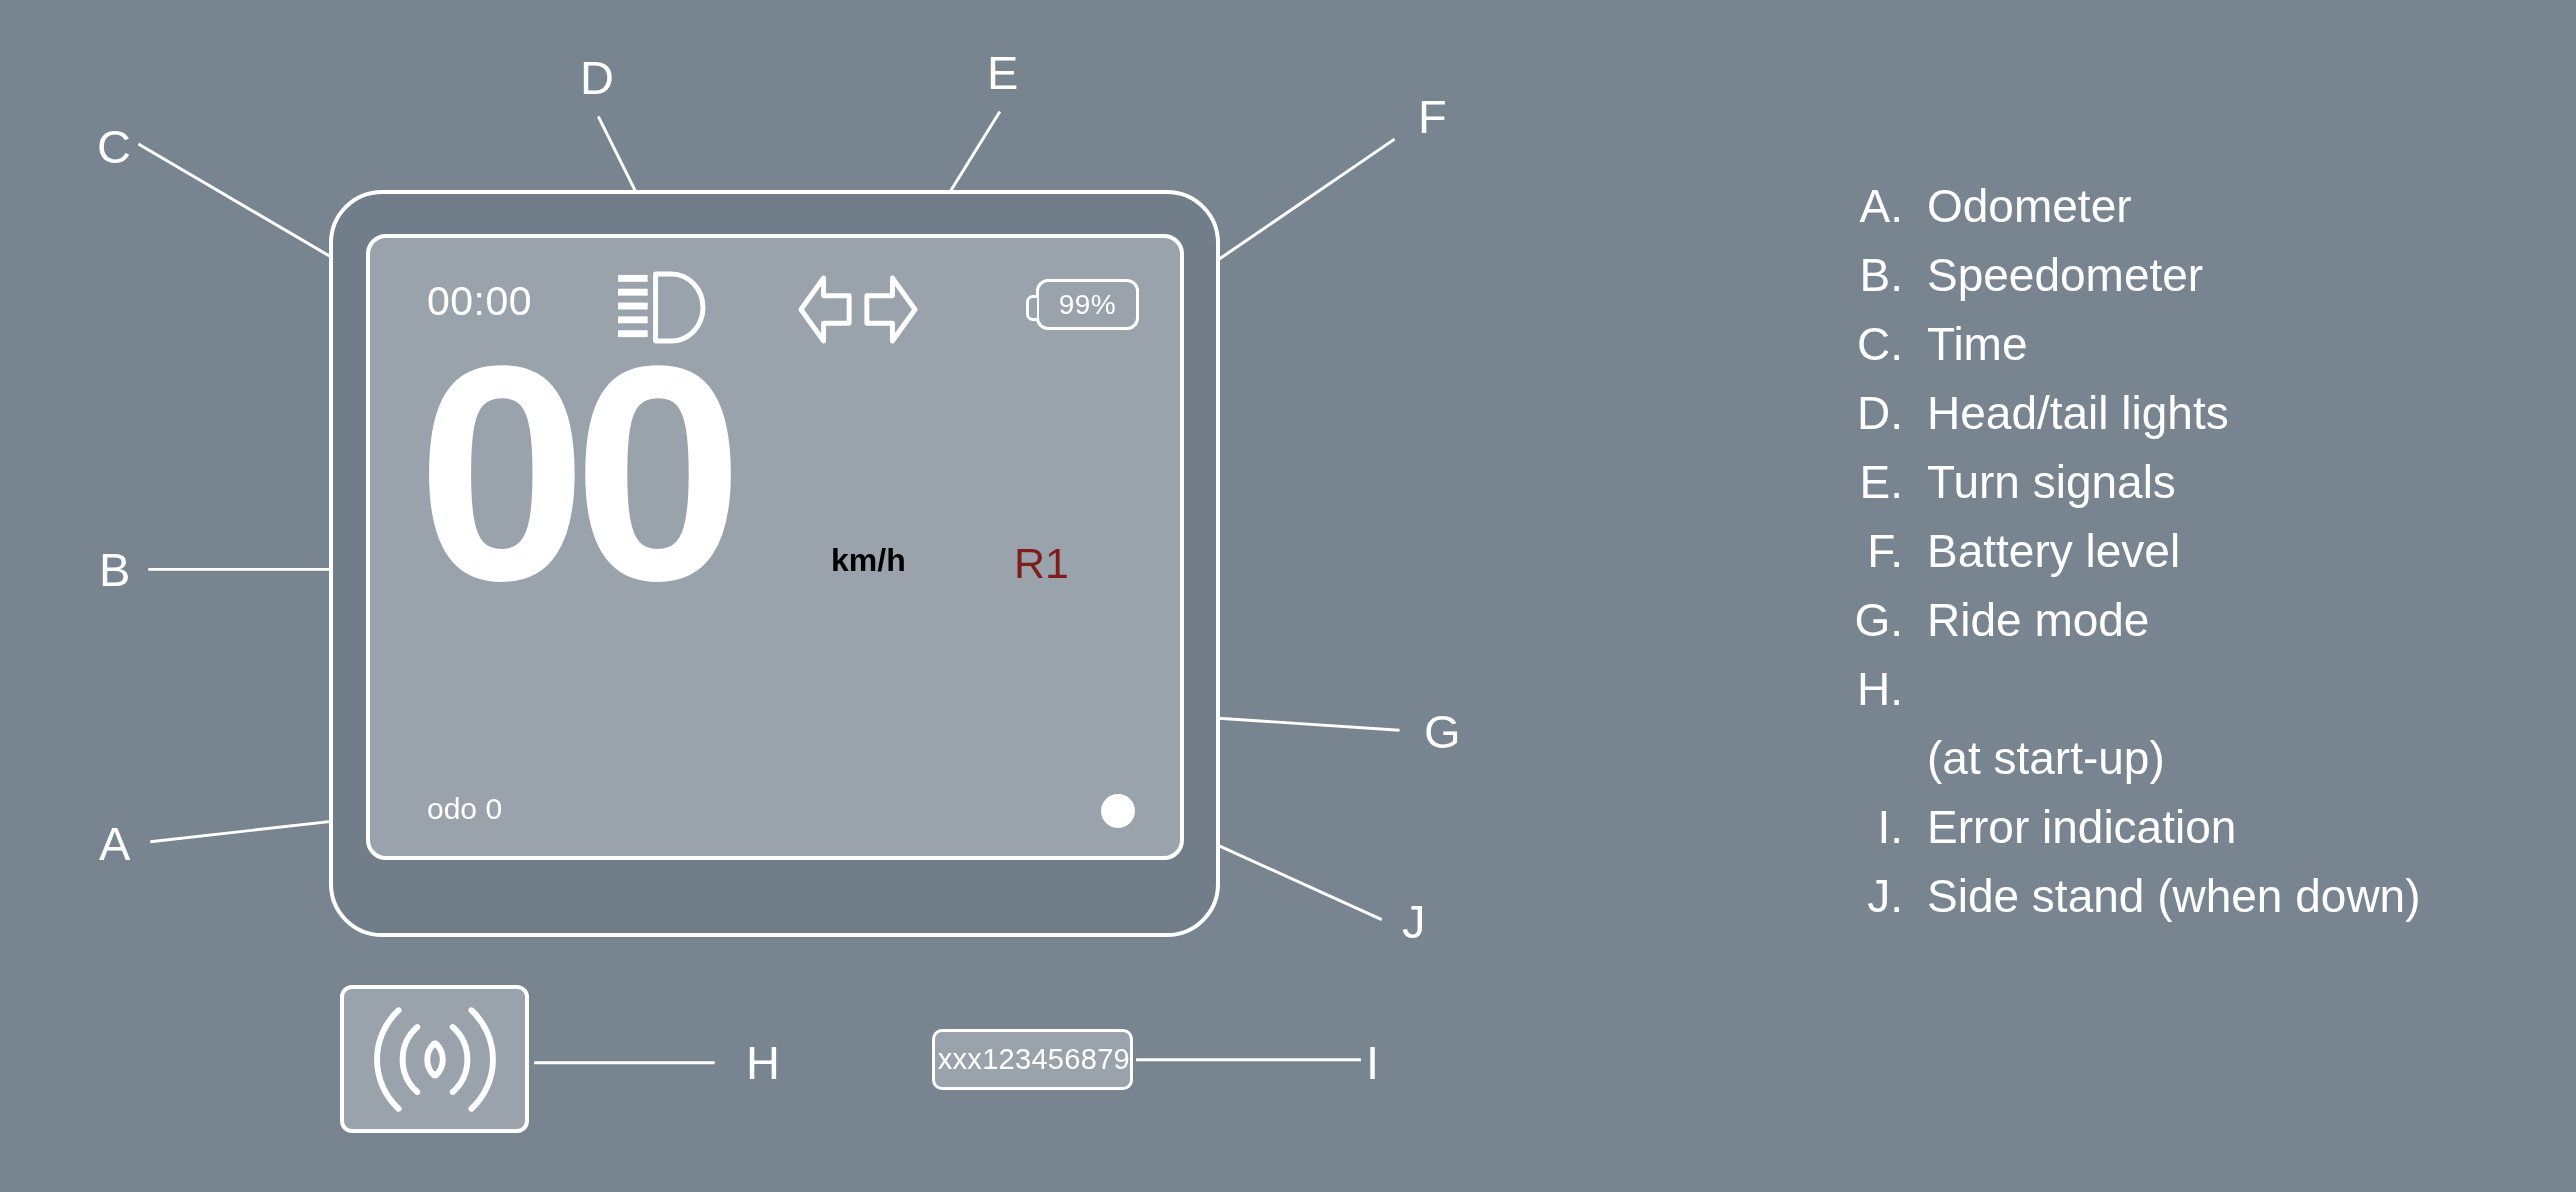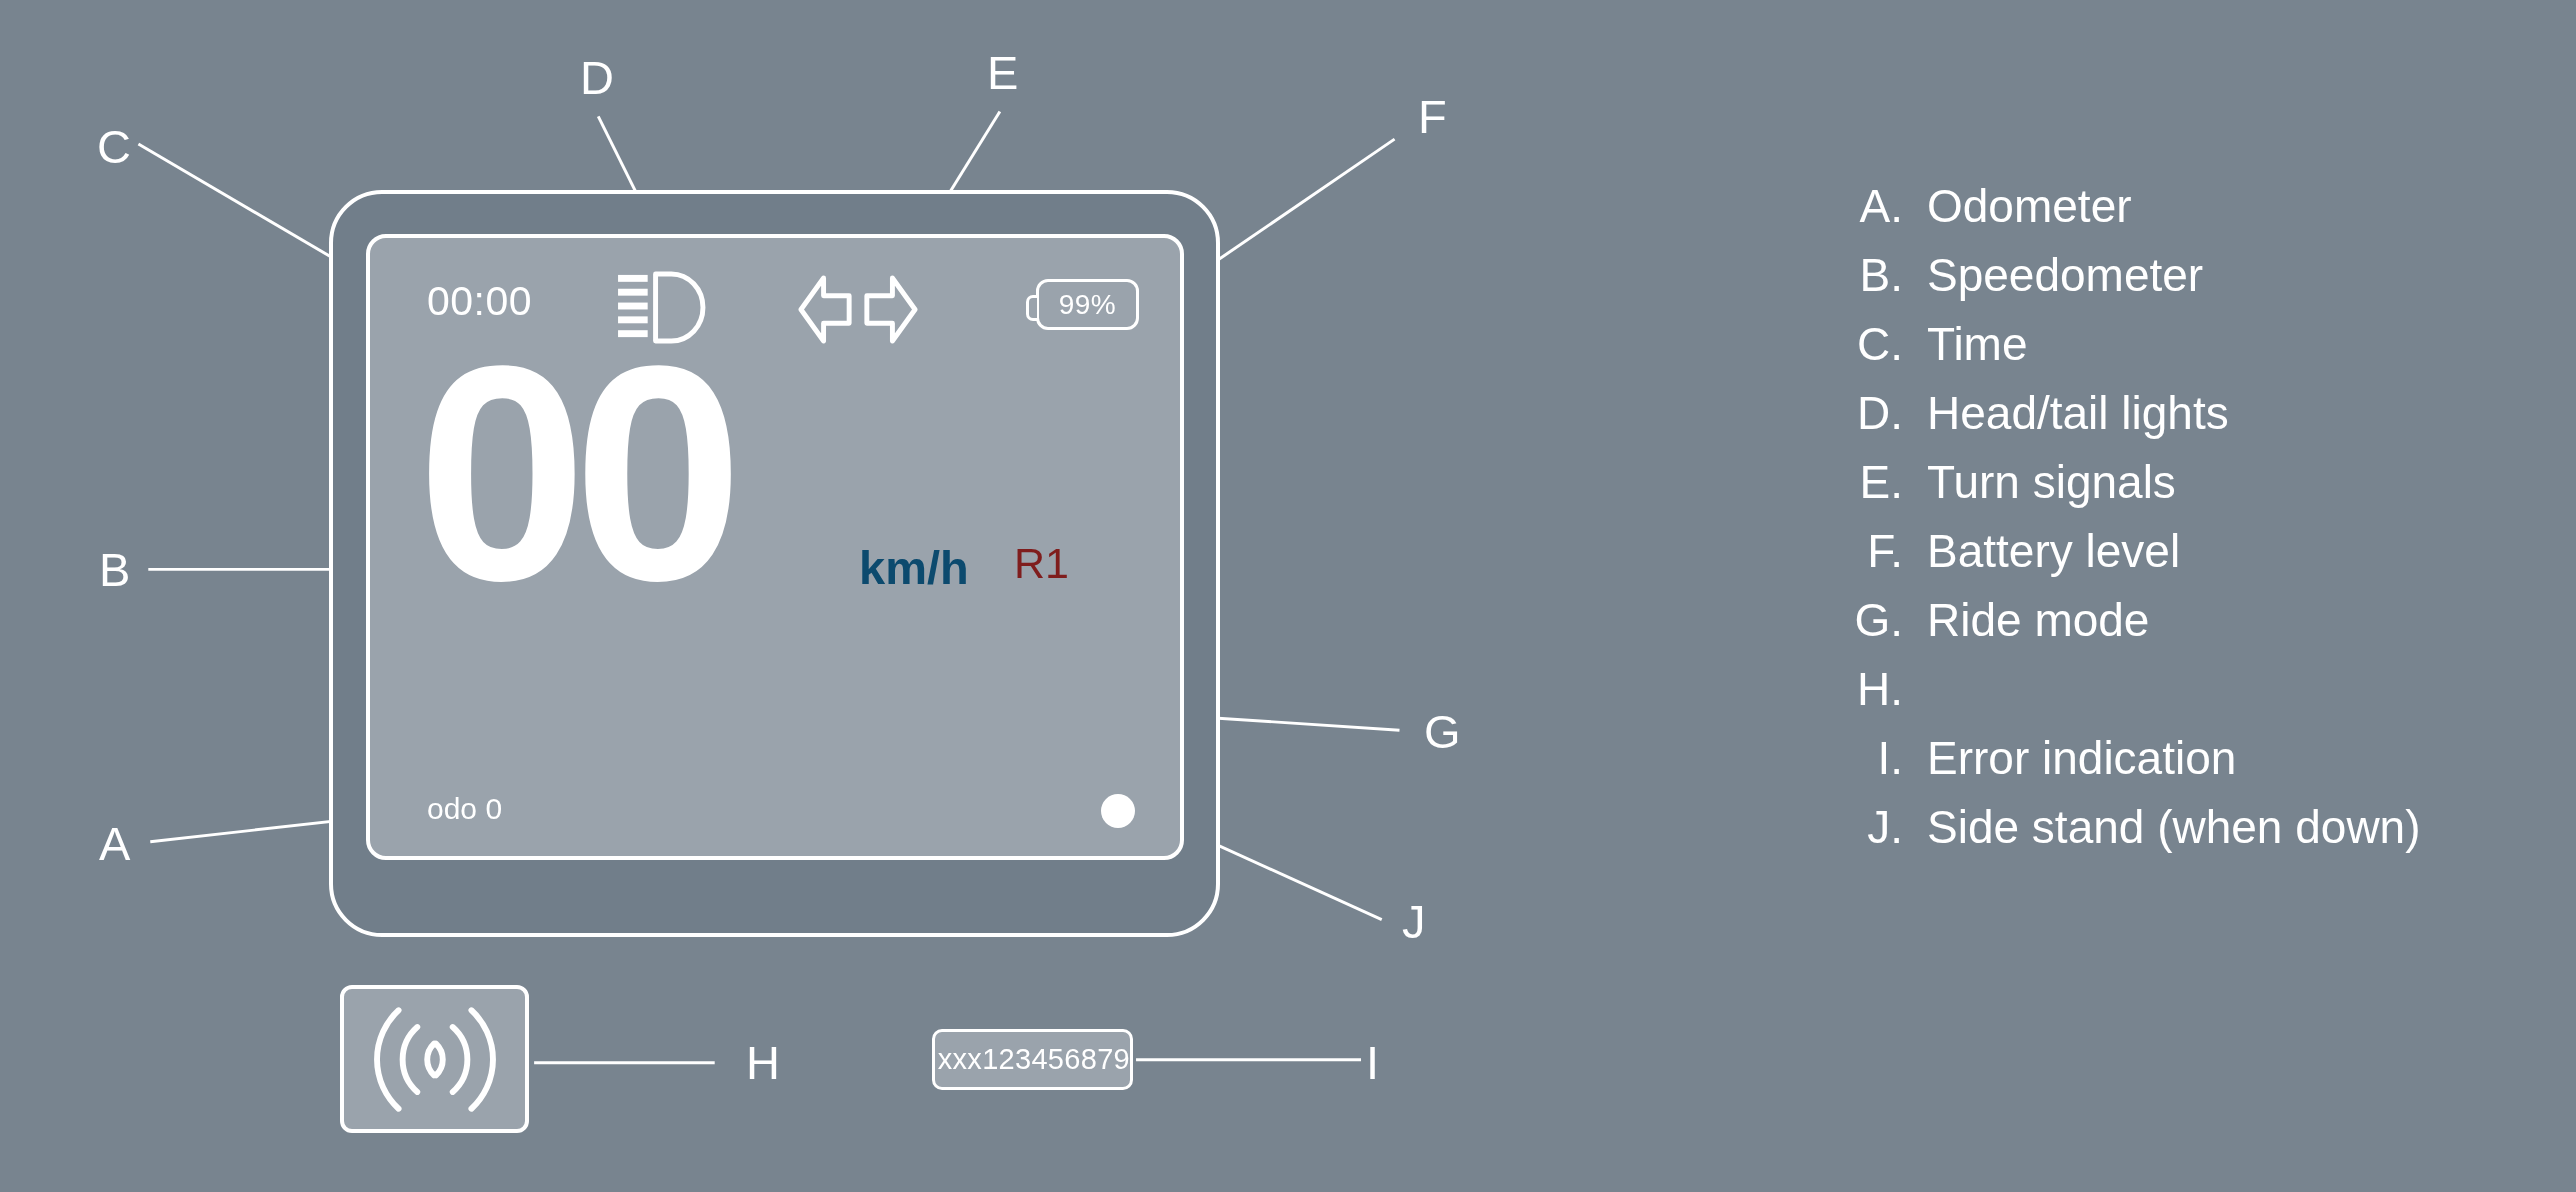--- a/index.html
+++ b/index.html
@@ -134,25 +134,25 @@
     left: 47px;
     top: -34px;
     font-size: 306px;
     font-weight: 700;
     letter-spacing: -14px;
     color: #ffffff;
     line-height: 1;
   }
   .speed-unit {
     position: absolute;
-    left: 489px;
+    left: 461px;
     top: 190px;
-    font-size: 47px;
+    font-size: 32px;
     font-weight: 700;
-    color: #0c4a6e;
+    color: #000000;
     line-height: 1;
   }
   .ride-mode {
     position: absolute;
     left: 644px;
     top: 188px;
     font-size: 43px;
     font-weight: 400;
     color: #7f1d1d;
     line-height: 1;
@@ -381,20 +381,24 @@
       <div class="legend-label">Battery level</div>
     </div>
     <div class="legend-row">
       <div class="legend-key">G.</div>
       <div class="legend-label">Ride mode</div>
     </div>
     <div class="legend-row">
       <div class="legend-key">H.</div>
     </div>
     <div class="legend-row">
+      <div class="legend-key"></div>
+      <div class="legend-label">(at start-up)</div>
+    </div>
+    <div class="legend-row">
       <div class="legend-key">I.</div>
       <div class="legend-label">Error indication</div>
     </div>
     <div class="legend-row">
       <div class="legend-key">J.</div>
       <div class="legend-label">Side stand (when down)</div>
     </div>
   </div>
 
 </div>

